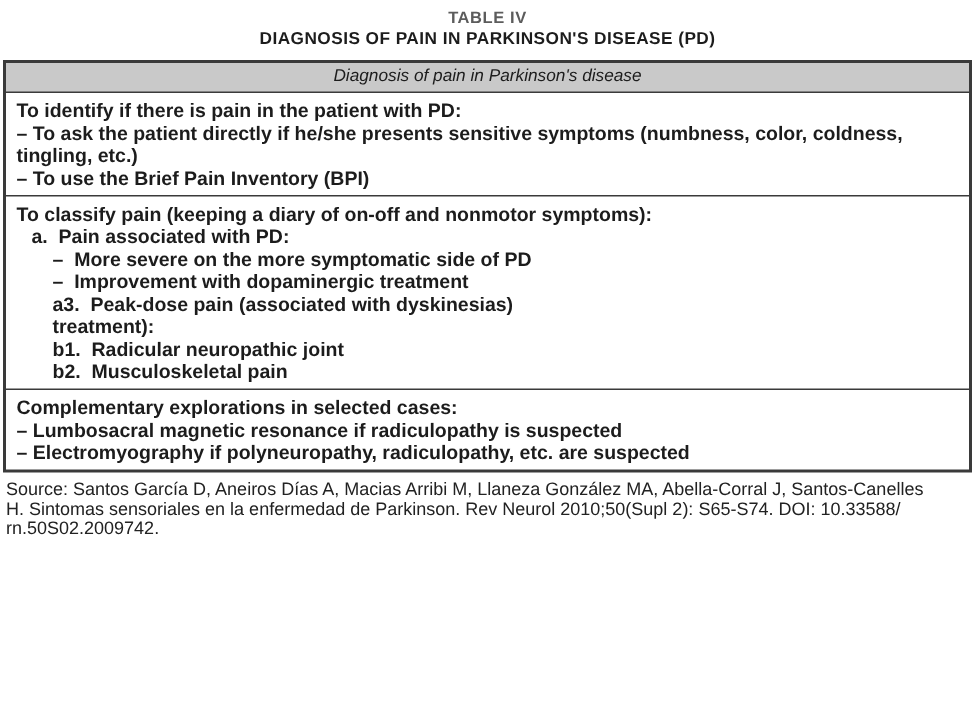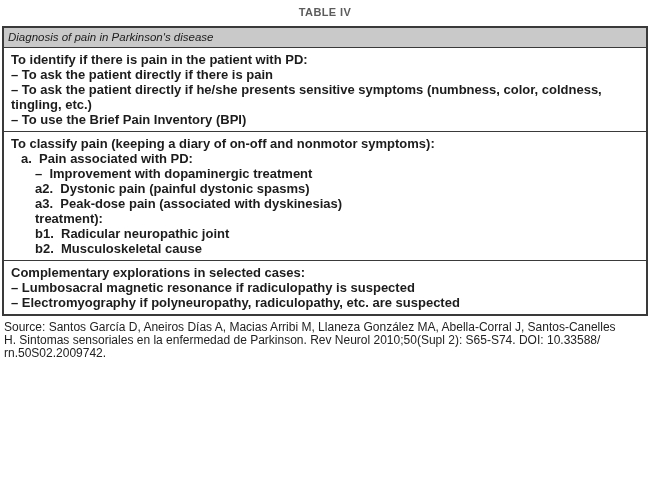--- a/index.html
+++ b/index.html
@@ -35,20 +35,21 @@
     letter-spacing: 0.3px;
     line-height: 14px;
   }
   .dtable {
     border: 2px solid #3a3a3a;
     background: #ffffff;
   }
   .thead {
     background: #c9c9c9;
     border-bottom: 1px solid #3a3a3a;
+    text-align: center;
     font-style: italic;
     font-size: 11.5px;
     padding: 3px 4px 4px 4px;
     color: #1c1c1c;
   }
   .tsection {
     border-bottom: 1px solid #3a3a3a;
     padding: 4px 7px 4px 7px;
   }
   .tsection:last-child { border-bottom: none; }
@@ -72,42 +73,42 @@
     white-space: pre-wrap;
   }
 </style>
 </head>
 <body>
 
 <div class="page">
 
   <div class="caption">
     <div class="kicker">TABLE IV</div>
+    <div class="heading">DIAGNOSIS OF PAIN IN PARKINSON'S DISEASE (PD)</div>
   </div>
 
   <div class="dtable">
 
     <div class="thead">Diagnosis of pain in Parkinson's disease</div>
 
     <div class="tsection">
       <div class="line">To identify if there is pain in the patient with PD:</div>
-      <div class="line">– To ask the patient directly if there is pain</div>
       <div class="line">– To ask the patient directly if he/she presents sensitive symptoms (numbness, color, coldness, tingling, etc.)</div>
       <div class="line">– To use the Brief Pain Inventory (BPI)</div>
     </div>
 
     <div class="tsection">
       <div class="line">To classify pain (keeping a diary of on-off and nonmotor symptoms):</div>
       <div class="line i1">a.  Pain associated with PD:</div>
+      <div class="line i2">–  More severe on the more symptomatic side of PD</div>
       <div class="line i2">–  Improvement with dopaminergic treatment</div>
-      <div class="line i2">a2.  Dystonic pain (painful dystonic spasms)</div>
       <div class="line i2">a3.  Peak-dose pain (associated with dyskinesias)</div>
       <div class="line i2">treatment):</div>
       <div class="line i2">b1.  Radicular neuropathic joint</div>
-      <div class="line i2">b2.  Musculoskeletal cause</div>
+      <div class="line i2">b2.  Musculoskeletal pain</div>
     </div>
 
 
     <div class="tsection">
       <div class="line">Complementary explorations in selected cases:</div>
       <div class="line">– Lumbosacral magnetic resonance if radiculopathy is suspected</div>
       <div class="line">– Electromyography if polyneuropathy, radiculopathy, etc. are suspected</div>
     </div>
 
   </div>

